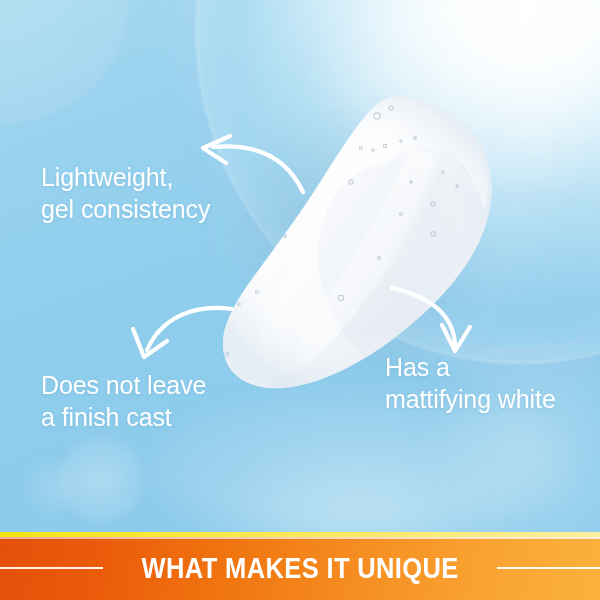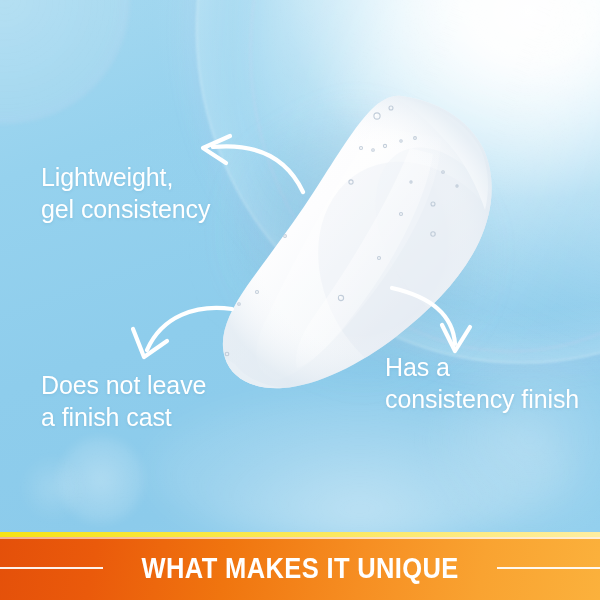--- a/index.html
+++ b/index.html
@@ -412,21 +412,21 @@
     </g>
   </svg>
 
   <div class="feature" id="feature-lightweight">Lightweight,
 gel consistency</div>
 
   <div class="feature" id="feature-nocast">Does not leave
 a finish cast</div>
 
   <div class="feature" id="feature-mattifying">Has a
-consistency finish</div>
+mattifying white</div>
 
   <div class="banner">
     <div class="banner-topstripe"></div>
     <div class="banner-topstripe-edge"></div>
     <div class="banner-inner">
       <div class="banner-rule left"></div>
       <div class="banner-title">WHAT MAKES IT UNIQUE</div>
       <div class="banner-rule right"></div>
     </div>
   </div>

